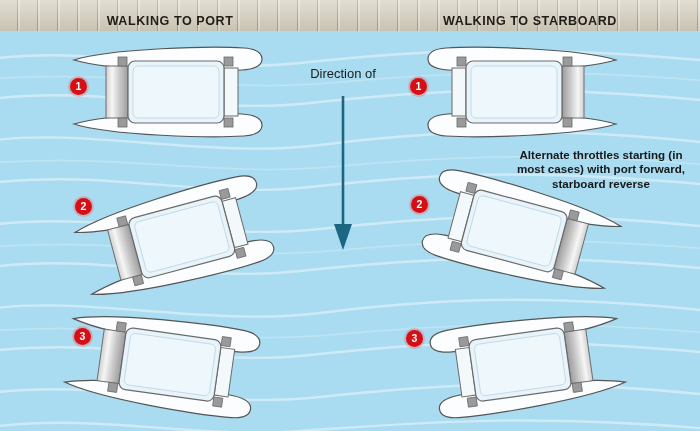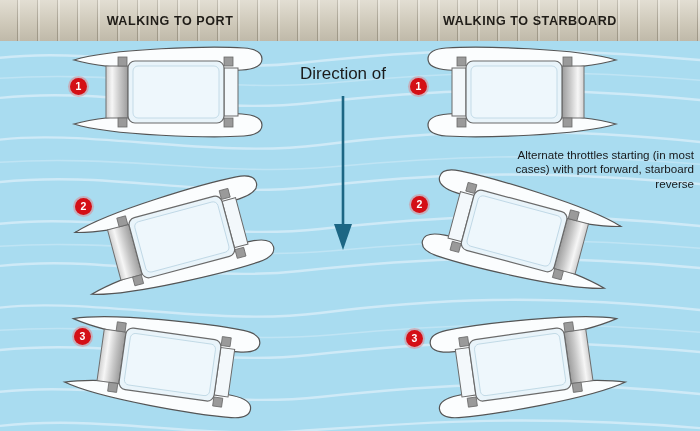--- a/index.html
+++ b/index.html
@@ -8,21 +8,21 @@
     font-family:"Liberation Sans", sans-serif;
     background:#ffffff;
   }
   #stage{
     position:relative;width:700px;height:431px;overflow:hidden;
     background:#a9dcf0;
   }
 
   
   .dock{
-    position:absolute;left:0;top:0;width:700px;height:41px;
+    position:absolute;left:0;top:0;width:700px;height:31px;
     background:#d6d0c0;
     overflow:hidden;
   }
   .dock .planks{
     position:absolute;left:0;top:0;width:700px;height:41px;
     background-image:repeating-linear-gradient(
       to right,
       rgba(120,112,95,0.0) 0px,
       rgba(120,112,95,0.0) 17px,
       rgba(120,112,95,0.45) 17px,
@@ -48,21 +48,21 @@
   .water{
     position:absolute;left:0;top:41px;width:700px;height:390px;
     background:#a9dcf0;
     overflow:hidden;
   }
   .water svg{position:absolute;left:0;top:0;}
 
   
   .dir-label{
     position:absolute;left:278px;top:66px;width:130px;
-    text-align:center;font-size:17px;color:#1b1b1b;line-height:15px;
+    text-align:center;font-size:13px;color:#1b1b1b;line-height:15px;
   }
   .arrow-wrap{position:absolute;left:278px;top:96px;width:130px;height:160px;}
 
   
   .boat{position:absolute;width:200px;height:92px;}
   .boat svg{display:block;overflow:visible;}
 
   
   .badge{
     position:absolute;width:17px;height:17px;border-radius:50%;
@@ -71,21 +71,21 @@
     color:#fff;font-size:10.5px;font-weight:bold;
     display:flex;align-items:center;justify-content:center;
     line-height:1;
   }
 
   
   .caption{
     position:absolute;font-size:11.6px;color:#17181a;line-height:14.4px;
   }
   #caption-left{left:8px;top:140px;width:220px;text-align:center;}
-  #caption-right{left:508px;top:148px;width:186px;text-align:right;}
+  #caption-right{left:508px;top:148px;width:186px;text-align:center;font-weight:bold;}
 </style>
 </head>
 <body>
 
 <div id="stage">
 
   <div class="water">
     <svg width="700" height="390" viewBox="0 0 700 390" xmlns="http://www.w3.org/2000/svg">
       <g fill="none" stroke="#cfeaf7" stroke-width="2.4" stroke-linecap="round">
         <path d="M-10 18 C 90 4, 190 34, 300 22 S 520 2, 710 20"></path>

